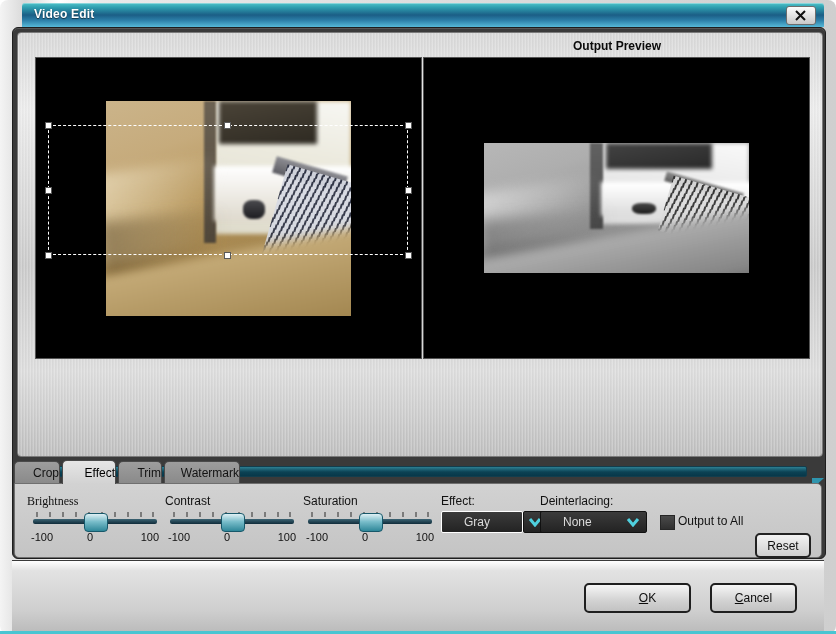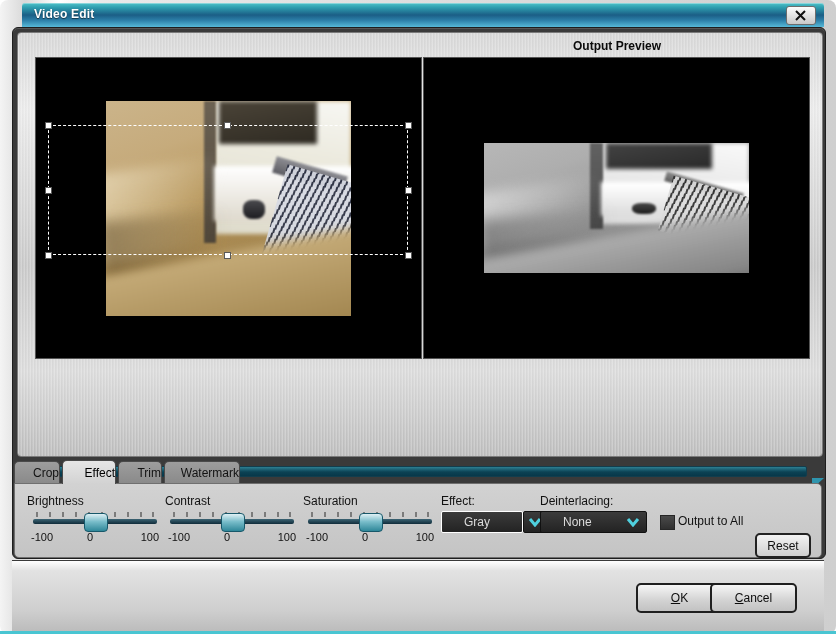--- a/index.html
+++ b/index.html
@@ -362,21 +362,21 @@
     <div class="tab" style="left:104px;width:44px;">
       <span>Trim</span>
     </div>
     <div class="tab" style="left:150px;width:76px;">
       <span>Watermark</span>
     </div>
   </div>
 
   <div class="effect-panel">
 
-    <div class="sl-label" style="left:12px;top:10px;">Brightness</div>
+    <div class="sl-label" style="left:12px;top:10px;font-family:Liberation Serif, serif;">Brightness</div>
     <div class="slider" style="left:18px;top:27px;width:124px;height:36px;">
       <svg class="sl-ticks" width="124" height="7" viewBox="0 0 124 7">
         <g stroke="#2a2a2a" stroke-width="1">
           <line x1="4" y1="1" x2="4" y2="6"></line>
             <line x1="17" y1="1" x2="17" y2="6"></line>
           <line x1="30" y1="1" x2="30" y2="6"></line>
             <line x1="43" y1="1" x2="43" y2="6"></line>
           <line x1="56" y1="1" x2="56" y2="6"></line>
             <line x1="69" y1="1" x2="69" y2="6"></line>
           <line x1="82" y1="1" x2="82" y2="6"></line>
@@ -462,20 +462,20 @@
       </svg>
     </div>
 
     <div class="chk" style="left:645px;top:31px;"></div>
     <div class="chk-label" style="left:663px;top:30px;">Output to All</div>
 
     <div class="reset-sm" style="left:740px;top:49px;">Reset</div>
   </div>
 
   <div class="footer">
-    <div class="fbtn" style="left:624px;">
+    <div class="fbtn" style="left:572px;padding-left:20px;">
       <span><u>O</u><span id="ok-rest">K</span></span>
     </div>
     <div class="fbtn" style="left:698px;">
       <span><u>C</u><span id="cancel-rest">ancel</span></span>
     </div>
   </div>
 </div>
 
 </body></html>

